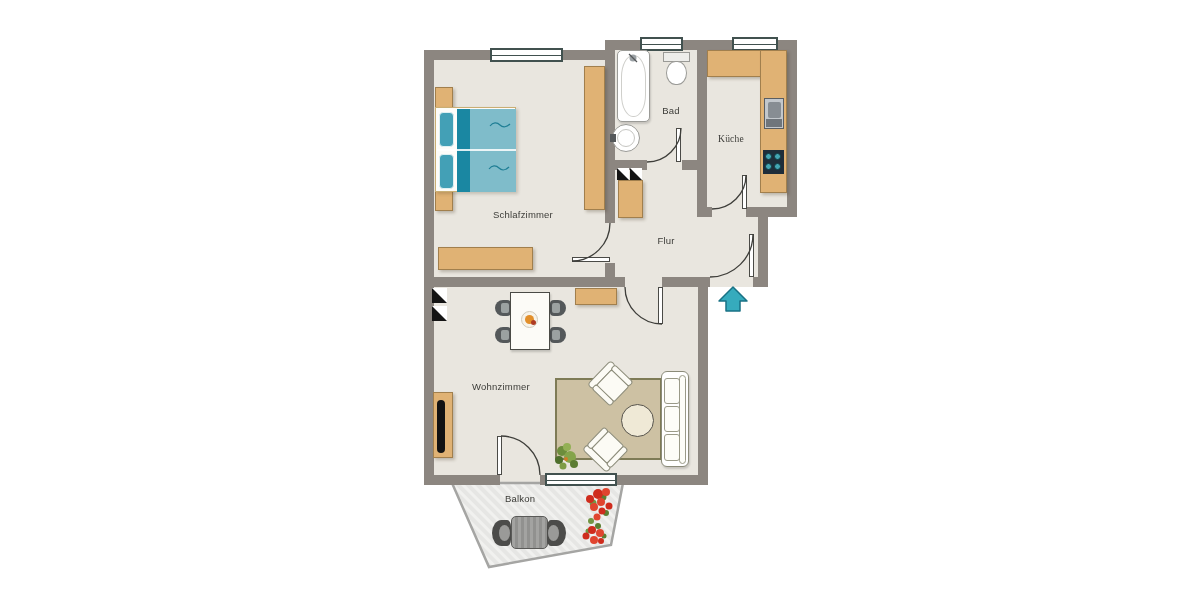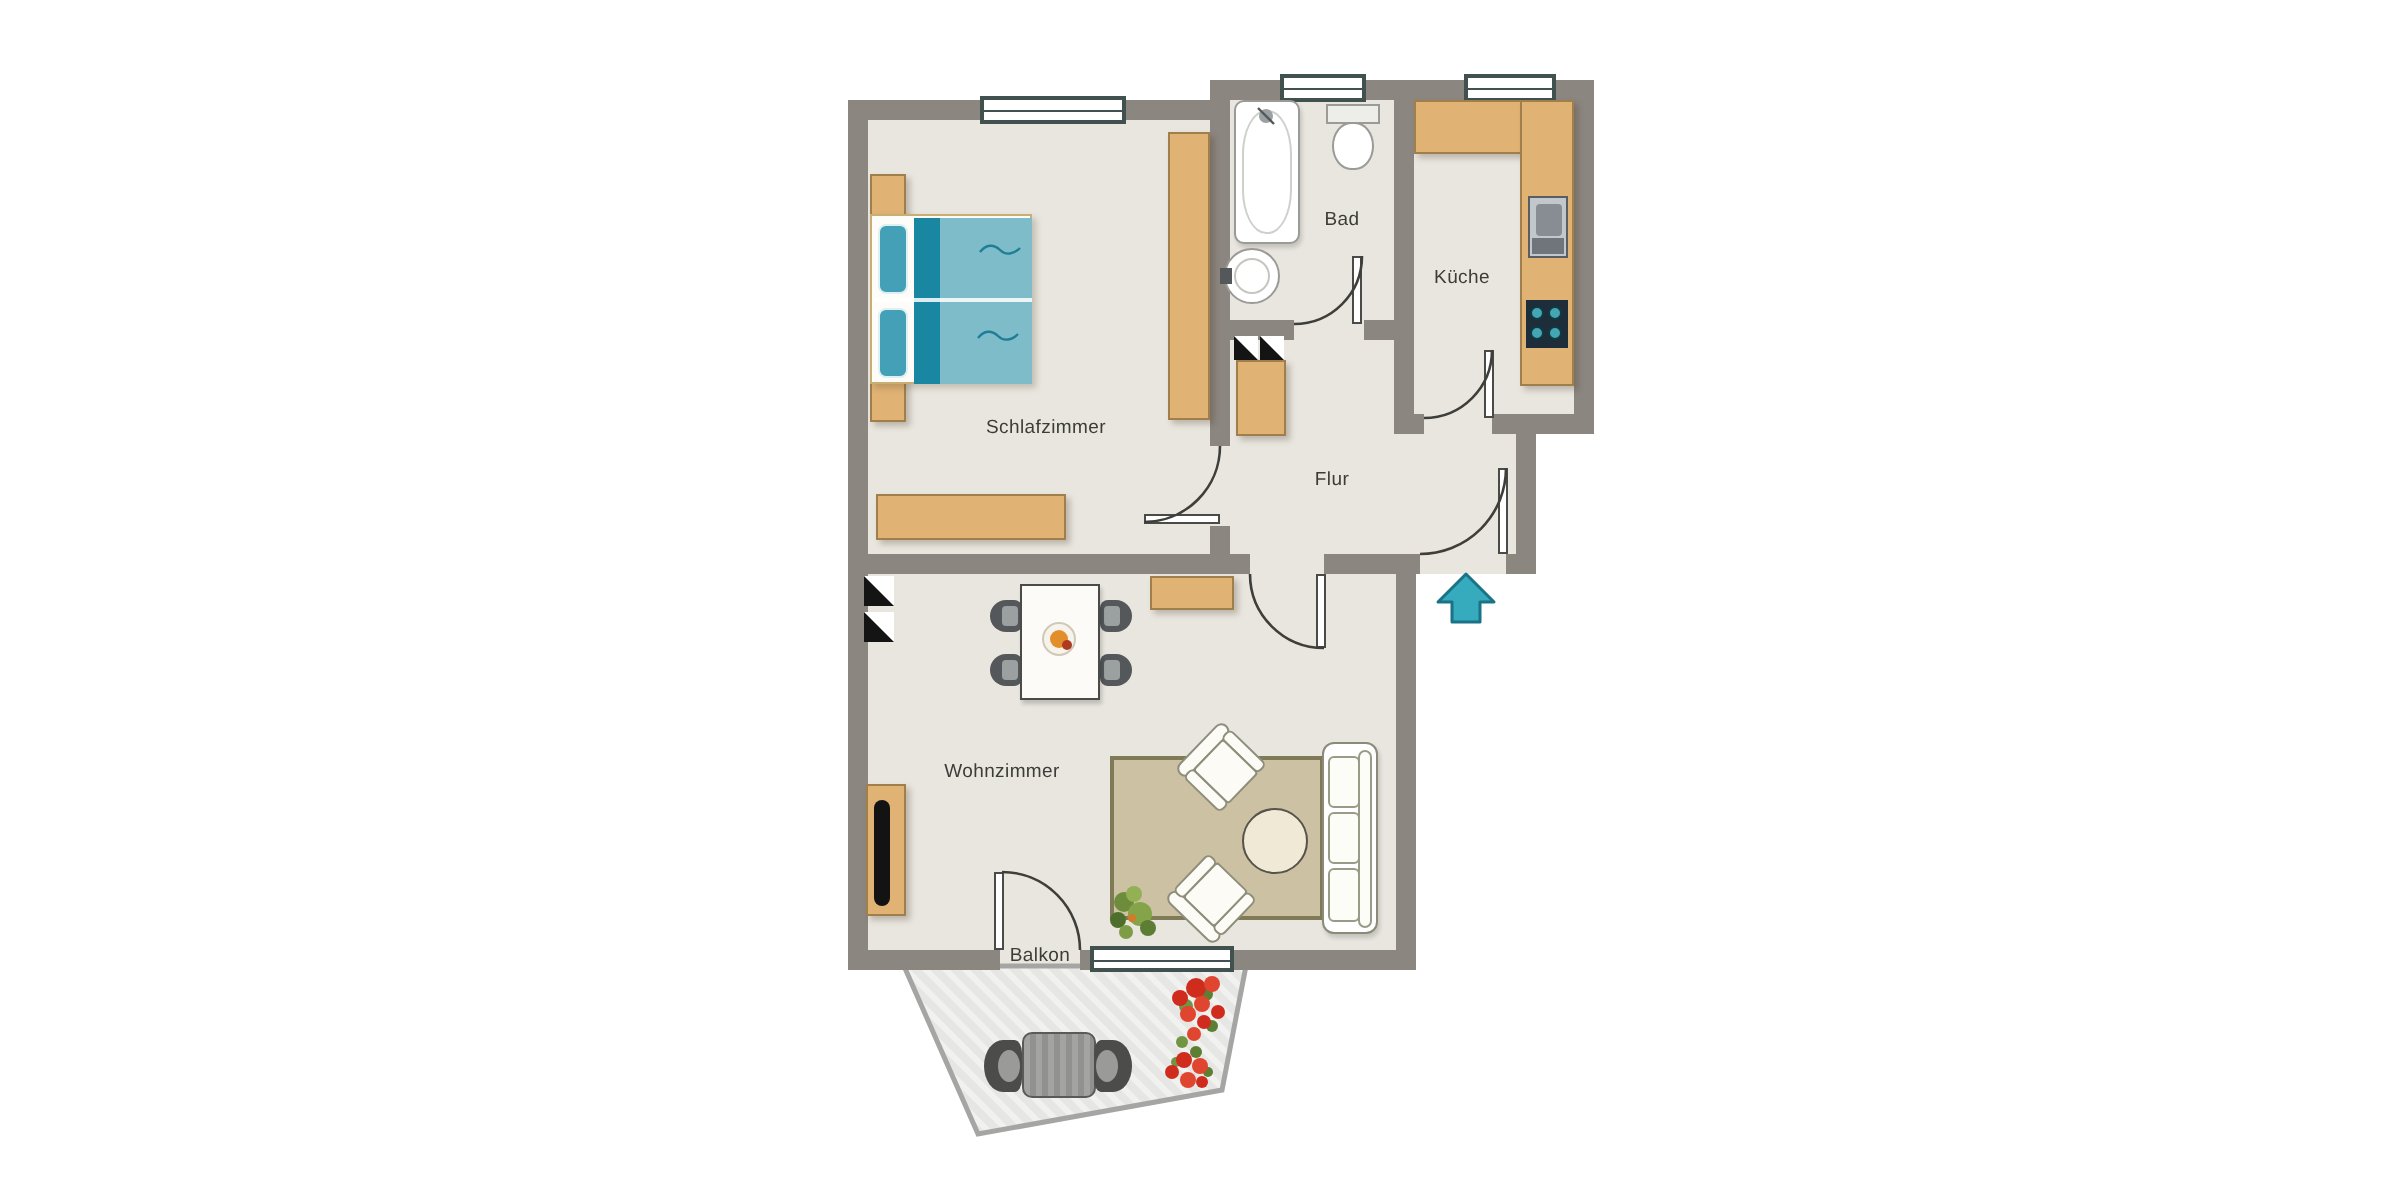--- a/index.html
+++ b/index.html
@@ -271,18 +271,18 @@
       <circle cx="600" cy="533" r="4" fill="#e0452f"></circle>
       <circle cx="586" cy="536" r="3.5" fill="#cf2c1d"></circle>
       <circle cx="594" cy="540" r="4" fill="#e0452f"></circle>
       <circle cx="601" cy="541" r="3" fill="#cf2c1d"></circle>
     </g>
     <path d="M733,287 L747,301 L740,301 L740,311 L726,311 L726,301 L719,301 Z" fill="var(--arrow,#36abbd)" stroke="#197285" stroke-width="1.5" stroke-linejoin="round"></path>
   </svg>
 
   <div class="abs rlabel" style="left:523px;top:214px;">Schlafzimmer</div>
   <div class="abs rlabel" style="left:671px;top:110px;">Bad</div>
-  <div class="abs rlabel" style="left:731px;top:139px;">Küche</div>
+  <div class="abs rlabel" style="left:731px;top:139px;font-family:Liberation Serif, serif;">Küche</div>
   <div class="abs rlabel" style="left:666px;top:240px;">Flur</div>
   <div class="abs rlabel" style="left:501px;top:386px;">Wohnzimmer</div>
-  <div class="abs rlabel" style="left:520px;top:478px;">Balkon</div>
+  <div class="abs rlabel" style="left:520px;top:498px;">Balkon</div>
 
 </div>
 
 </body></html>

